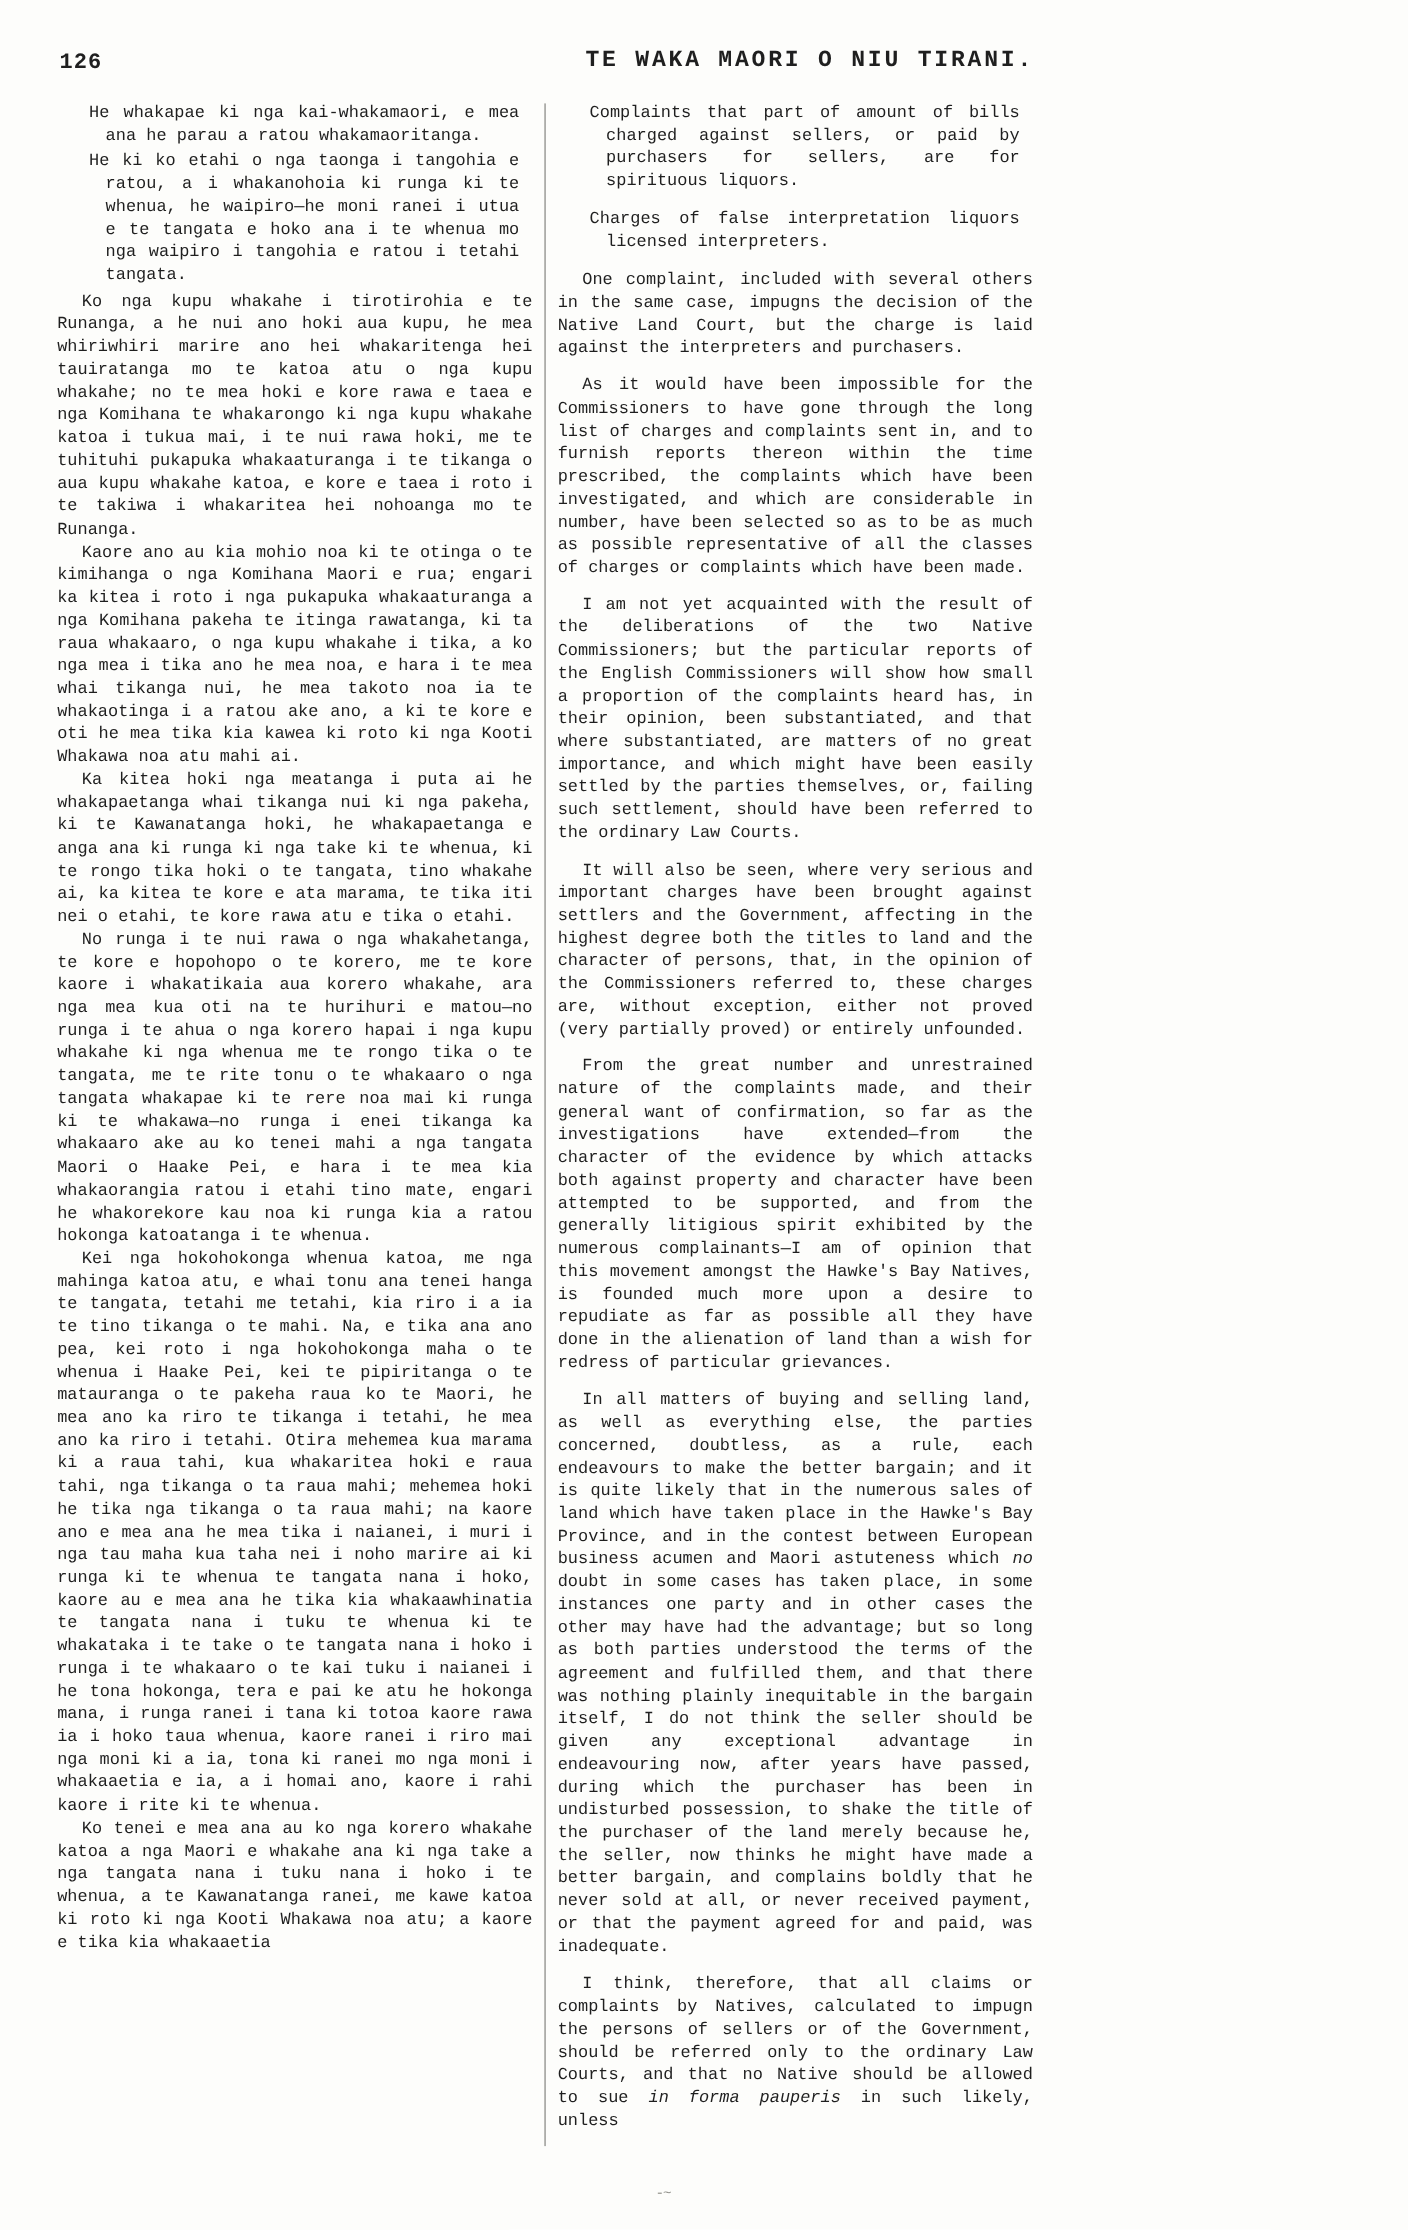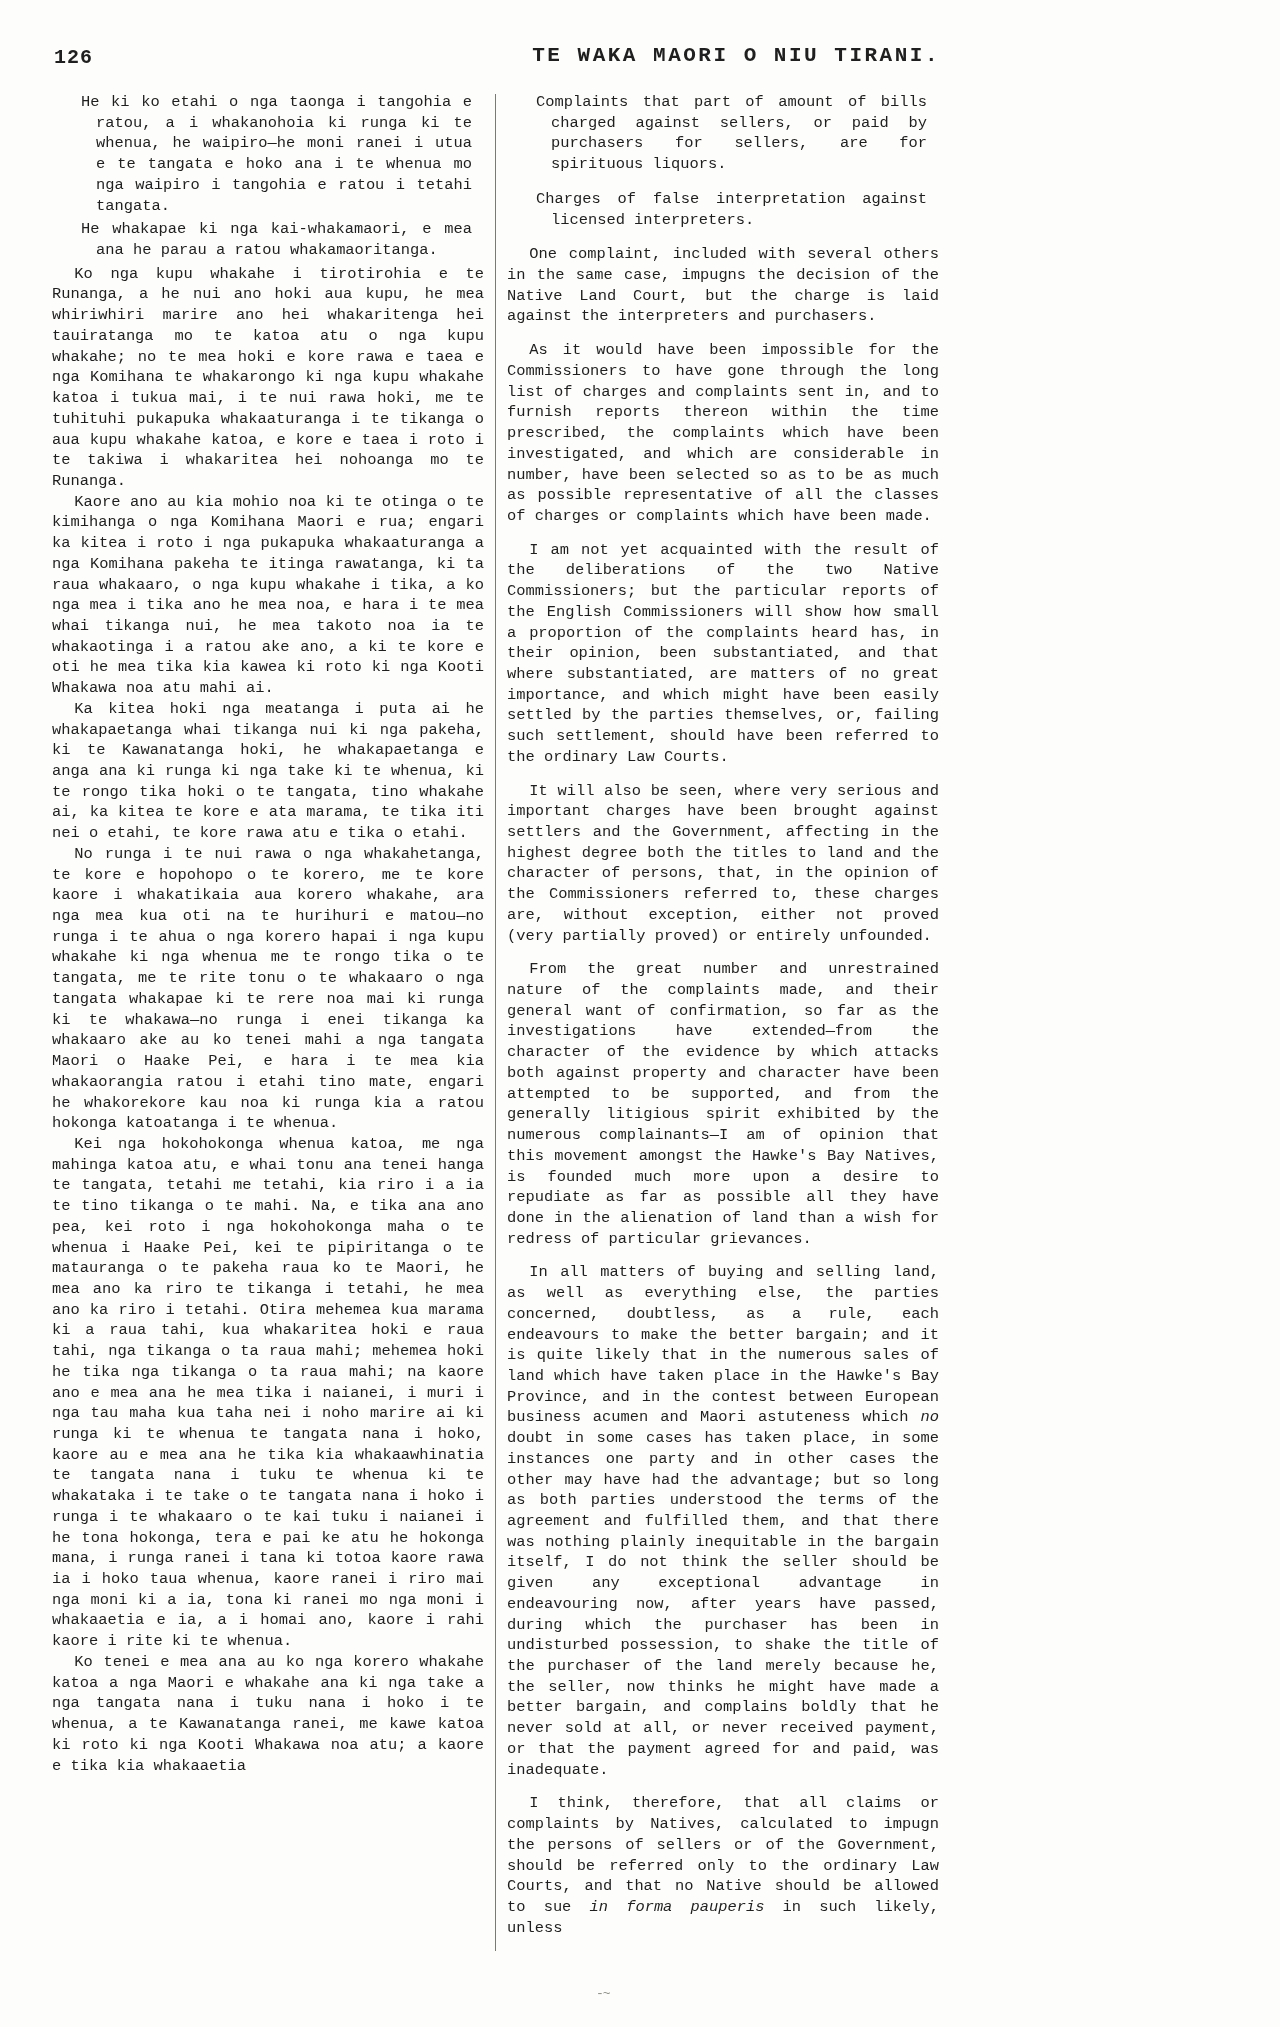--- a/index.html
+++ b/index.html
@@ -84,35 +84,35 @@
   <div class="content">
 
     <div class="header">
       <span class="page-number">126</span>
       <div class="masthead">TE WAKA MAORI O NIU TIRANI.</div>
     </div>
 
     <div class="columns">
 
       <div class="col left">
+        <p class="quote">He whakapae ki nga kai-whakamaori, e mea ana he parau a ratou whakamaoritanga.</p>
         <p class="quote">He ki ko etahi o nga taonga i tangohia e ratou, a i whakanohoia ki runga ki te whenua, he waipiro—he moni ranei i utua e te tangata e hoko ana i te whenua mo nga waipiro i tangohia e ratou i tetahi tangata.</p>
-        <p class="quote">He whakapae ki nga kai-whakamaori, e mea ana he parau a ratou whakamaoritanga.</p>
         <p class="para">Ko nga kupu whakahe i tirotirohia e te Runanga, a he nui ano hoki aua kupu, he mea whiriwhiri marire ano hei whakaritenga hei tauiratanga mo te katoa atu o nga kupu whakahe; no te mea hoki e kore rawa e taea e nga Komihana te whakarongo ki nga kupu whakahe katoa i tukua mai, i te nui rawa hoki, me te tuhituhi pukapuka whakaaturanga i te tikanga o aua kupu whakahe katoa, e kore e taea i roto i te takiwa i whakaritea hei nohoanga mo te Runanga.</p>
         <p class="para">Kaore ano au kia mohio noa ki te otinga o te kimihanga o nga Komihana Maori e rua; engari ka kitea i roto i nga pukapuka whakaaturanga a nga Komihana pakeha te itinga rawatanga, ki ta raua whakaaro, o nga kupu whakahe i tika, a ko nga mea i tika ano he mea noa, e hara i te mea whai tikanga nui, he mea takoto noa ia te whakaotinga i a ratou ake ano, a ki te kore e oti he mea tika kia kawea ki roto ki nga Kooti Whakawa noa atu mahi ai.</p>
         <p class="para">Ka kitea hoki nga meatanga i puta ai he whakapaetanga whai tikanga nui ki nga pakeha, ki te Kawanatanga hoki, he whakapaetanga e anga ana ki runga ki nga take ki te whenua, ki te rongo tika hoki o te tangata, tino whakahe ai, ka kitea te kore e ata marama, te tika iti nei o etahi, te kore rawa atu e tika o etahi.</p>
         <p class="para">No runga i te nui rawa o nga whakahetanga, te kore e hopohopo o te korero, me te kore kaore i whakatikaia aua korero whakahe, ara nga mea kua oti na te hurihuri e matou—no runga i te ahua o nga korero hapai i nga kupu whakahe ki nga whenua me te rongo tika o te tangata, me te rite tonu o te whakaaro o nga tangata whakapae ki te rere noa mai ki runga ki te whakawa—no runga i enei tikanga ka whakaaro ake au ko tenei mahi a nga tangata Maori o Haake Pei, e hara i te mea kia whakaorangia ratou i etahi tino mate, engari he whakorekore kau noa ki runga kia a ratou hokonga katoatanga i te whenua.</p>
         <p class="para">Kei nga hokohokonga whenua katoa, me nga mahinga katoa atu, e whai tonu ana tenei hanga te tangata, tetahi me tetahi, kia riro i a ia te tino tikanga o te mahi. Na, e tika ana ano pea, kei roto i nga hokohokonga maha o te whenua i Haake Pei, kei te pipiritanga o te matauranga o te pakeha raua ko te Maori, he mea ano ka riro te tikanga i tetahi, he mea ano ka riro i tetahi. Otira mehemea kua marama ki a raua tahi, kua whakaritea hoki e raua tahi, nga tikanga o ta raua mahi; mehemea hoki he tika nga tikanga o ta raua mahi; na kaore ano e mea ana he mea tika i naianei, i muri i nga tau maha kua taha nei i noho marire ai ki runga ki te whenua te tangata nana i hoko, kaore au e mea ana he tika kia whakaawhinatia te tangata nana i tuku te whenua ki te whakataka i te take o te tangata nana i hoko i runga i te whakaaro o te kai tuku i naianei i he tona hokonga, tera e pai ke atu he hokonga mana, i runga ranei i tana ki totoa kaore rawa ia i hoko taua whenua, kaore ranei i riro mai nga moni ki a ia, tona ki ranei mo nga moni i whakaaetia e ia, a i homai ano, kaore i rahi kaore i rite ki te whenua.</p>
         <p class="para">Ko tenei e mea ana au ko nga korero whakahe katoa a nga Maori e whakahe ana ki nga take a nga tangata nana i tuku nana i hoko i te whenua, a te Kawanatanga ranei, me kawe katoa ki roto ki nga Kooti Whakawa noa atu; a kaore e tika kia whakaaetia</p>
       </div>
 
       <div class="divider"></div>
 
       <div class="col right">
         <p class="quote">Complaints that part of amount of bills charged against sellers, or paid by purchasers for sellers, are for spirituous liquors.</p>
-        <p class="quote">Charges of false interpretation against licensed interpreters.</p>
+        <p class="quote">Charges of false interpretation liquors licensed interpreters.</p>
         <p class="para">One complaint, included with several others in the same case, impugns the decision of the Native Land Court, but the charge is laid against the interpreters and purchasers.</p>
         <p class="para">As it would have been impossible for the Commissioners to have gone through the long list of charges and complaints sent in, and to furnish reports thereon within the time prescribed, the complaints which have been investigated, and which are considerable in number, have been selected so as to be as much as possible representative of all the classes of charges or complaints which have been made.</p>
         <p class="para">I am not yet acquainted with the result of the deliberations of the two Native Commissioners; but the particular reports of the English Commissioners will show how small a proportion of the complaints heard has, in their opinion, been substantiated, and that where substantiated, are matters of no great importance, and which might have been easily settled by the parties themselves, or, failing such settlement, should have been referred to the ordinary Law Courts.</p>
         <p class="para">It will also be seen, where very serious and important charges have been brought against settlers and the Government, affecting in the highest degree both the titles to land and the character of persons, that, in the opinion of the Commissioners referred to, these charges are, without exception, either not proved (very partially proved) or entirely unfounded.</p>
         <p class="para">From the great number and unrestrained nature of the complaints made, and their general want of confirmation, so far as the investigations have extended—from the character of the evidence by which attacks both against property and character have been attempted to be supported, and from the generally litigious spirit exhibited by the numerous complainants—I am of opinion that this movement amongst the Hawke's Bay Natives, is founded much more upon a desire to repudiate as far as possible all they have done in the alienation of land than a wish for redress of particular grievances.</p>
         <p class="para"><span>In all matters of buying and selling land, as well as everything else, the parties concerned, doubtless, as a rule, each endeavours to make the better bargain; and it is quite likely that in the numerous sales of land which have taken place in the Hawke's Bay Province, and in the contest between European business acumen and Maori astuteness which </span><i>no</i><span> doubt in some cases has taken place, in some instances one party and in other cases the other may have had the advantage; but so long as both parties understood the terms of the agreement and fulfilled them, and that there was nothing plainly inequitable in the bargain itself, I do not think the seller should be given any exceptional advantage in endeavouring now, after years have passed, during which the purchaser has been in undisturbed possession, to shake the title of the purchaser of the land merely because he, the seller, now thinks he might have made a better bargain, and complains boldly that he never sold at all, or never received payment, or that the payment agreed for and paid, was inadequate.</span></p>
         <p class="para"><span>I think, therefore, that all claims or complaints by Natives, calculated to impugn the persons of sellers or of the Government, should be referred only to the ordinary Law Courts, and that no Native should be allowed to sue </span><i>in forma pauperis</i><span> in such likely, unless</span></p>
       </div>
 
     </div>

